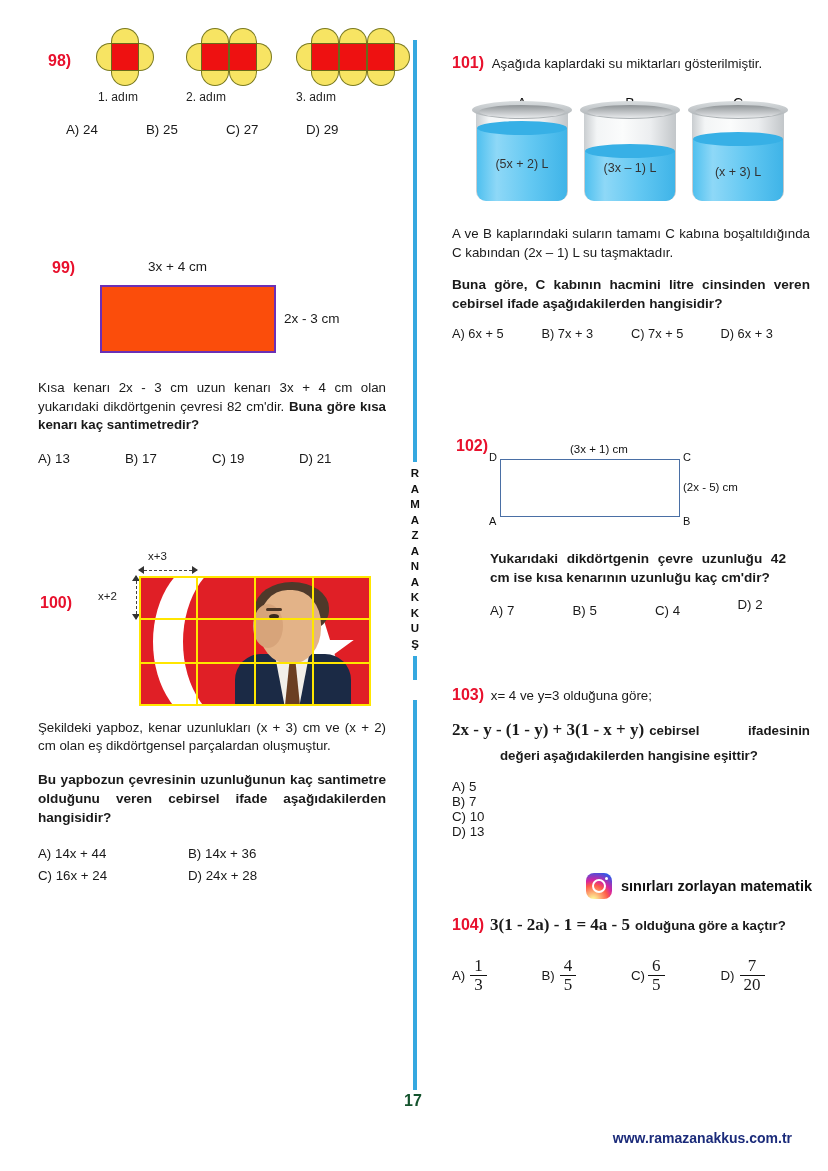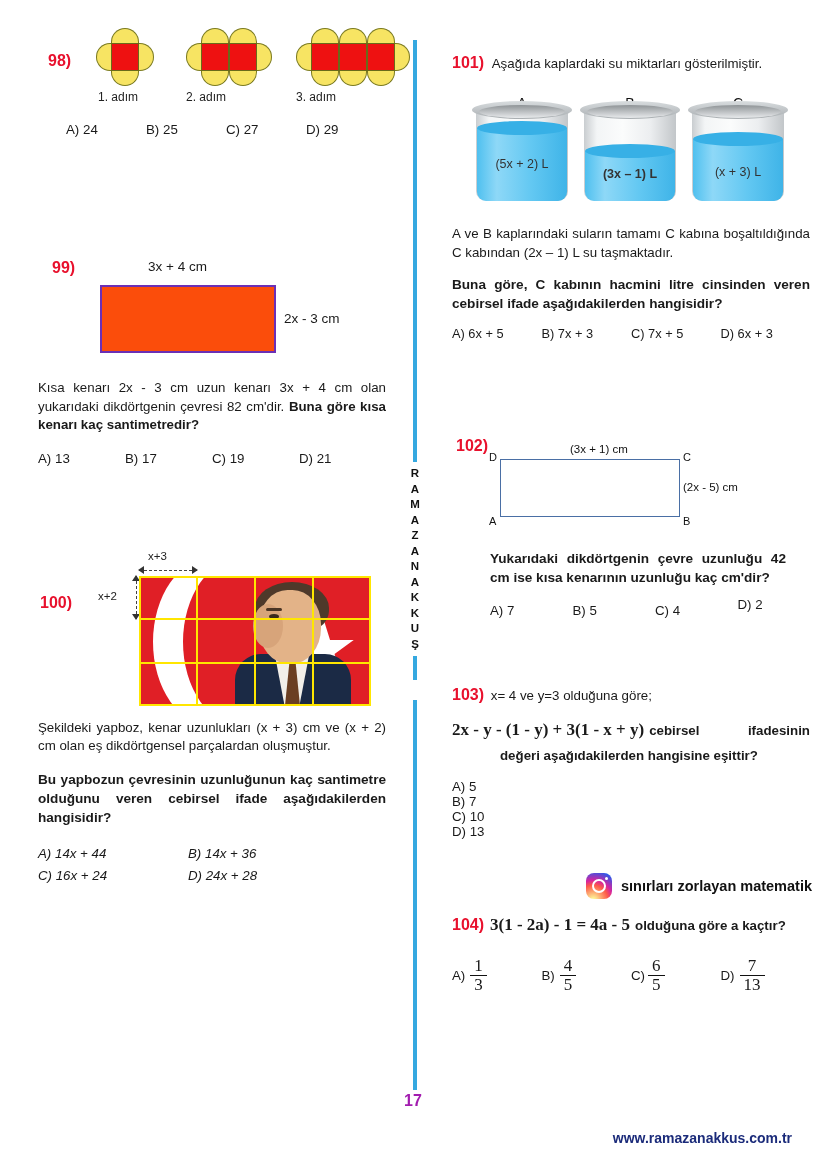--- a/index.html
+++ b/index.html
@@ -41,21 +41,21 @@
     display:inline-block;
   }
   .qnum-abs{position:absolute;color:#e8112d;font-weight:bold;font-size:16px;}
   .stem-bold{font-weight:bold;font-size:13.6px;line-height:19px;text-align:justify;}
   .stem-norm{font-size:13.3px;line-height:18.5px;text-align:justify;}
 
   .opts{display:flex;font-size:13.3px;margin-top:11px;}
   .opts span{display:block;}
   .opts.four span{width:25%;}
   .opts.two-col{flex-wrap:wrap;}
-  .opts.two-col span{width:50%;line-height:22px;font-style:italic;}
+  .opts.two-col span{width:50%;line-height:22px;}
 
   
   .pattern-row{position:relative;height:62px;margin-left:58px;}
   .fig{position:absolute;top:0;}
   .sq{position:absolute;width:28px;height:28px;background:#ee1111;border:1px solid #6a6a1a;box-sizing:border-box;z-index:3;}
   .semi{position:absolute;background:#f7e463;border:1px solid #7a7a20;box-sizing:border-box;z-index:2;}
   .semi.top{width:28px;height:15px;border-radius:14px 14px 0 0;border-bottom:none;}
   .semi.bot{width:28px;height:15px;border-radius:0 0 14px 14px;border-top:none;}
   .semi.left{width:15px;height:28px;border-radius:14px 0 0 14px;border-right:none;}
   .semi.right{width:15px;height:28px;border-radius:0 14px 14px 0;border-left:none;}
@@ -163,21 +163,21 @@
   
   .ig-row{display:flex;align-items:center;justify-content:flex-end;margin-top:34px;}
   .ig-icon{width:26px;height:26px;border-radius:8px;
     background:radial-gradient(circle at 28% 104%,#fdf497 0%,#fdf497 5%,#fd5949 45%,#d6249f 60%,#285AEB 90%);
     position:relative;margin-right:9px;}
   .ig-icon .o{position:absolute;left:6px;top:6px;width:14px;height:14px;border:2px solid #fff;border-radius:50%;box-sizing:border-box;}
   .ig-icon .d{position:absolute;right:4px;top:4px;width:3px;height:3px;background:#fff;border-radius:50%;}
   .ig-text{font-size:14.5px;font-weight:bold;color:#111;}
 
   
-  .pagenum{position:absolute;left:404px;top:1092px;font-size:16px;font-weight:bold;color:#a21caf;}
+  .pagenum{position:absolute;left:404px;top:1092px;font-size:16px;font-weight:bold;color:#14532d;}
   .site{position:absolute;right:36px;top:1130px;font-size:14px;font-weight:bold;color:#1b2b7a;}
 </style>
 </head>
 <body>
 
 <div class="page">
 
   <div class="divider"></div>
   <div class="divider2"></div>
   <div class="vert-word" id="vert-brand">
@@ -355,21 +355,21 @@
           <div class="bk-rim"></div>
           <div class="bk-rim-in"></div>
         </div>
 
         <div class="beaker" style="left:128px;">
           <div class="bk-name">B</div>
           <div class="bk-body"></div>
           <div class="bk-water" style="top:54px;height:50px;">
             <div class="surface"></div>
           </div>
-          <div class="bk-lbl" style="top:70px;font-weight:bold;">(3x – 1) L</div>
+          <div class="bk-lbl" style="top:64px;">(3x – 1) L</div>
           <div class="bk-rim"></div>
           <div class="bk-rim-in"></div>
         </div>
 
         <div class="beaker" style="left:236px;">
           <div class="bk-name">C</div>
           <div class="bk-body"></div>
           <div class="bk-water" style="top:42px;height:62px;">
             <div class="surface"></div>
           </div>
@@ -469,21 +469,21 @@
           <span>C)</span>
           <span class="frac" style="margin-left:3px;">
             <span class="n">6</span>
             <span class="d">5</span>
           </span>
         </span>
         <span style="width:25%;display:flex;align-items:center;">
           <span>D)</span>
           <span class="frac" style="margin-left:5px;">
             <span class="n">7</span>
-            <span class="d">13</span>
+            <span class="d">20</span>
           </span>
         </span>
       </div>
     </div>
   </div>
 
   <div class="pagenum">17</div>
   <div class="site">www.ramazanakkus.com.tr</div>
 
 </div>

